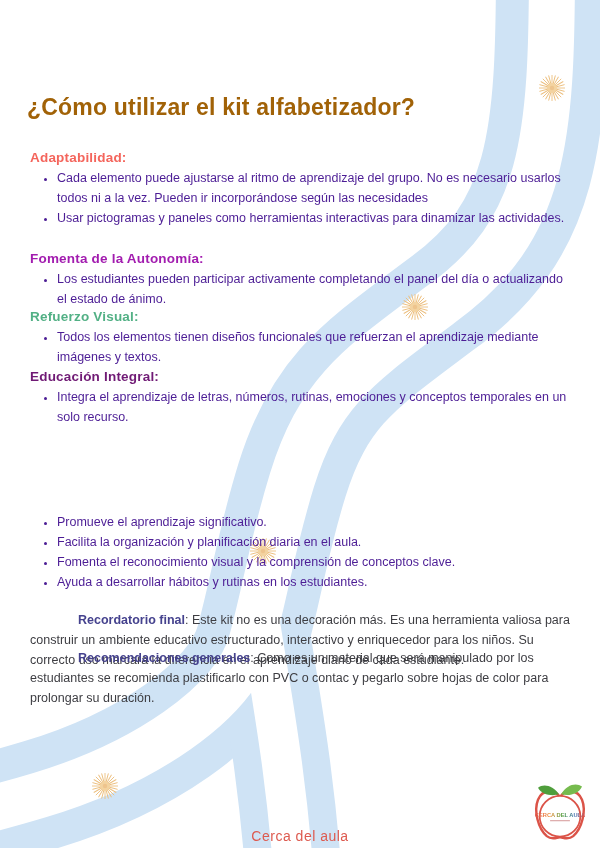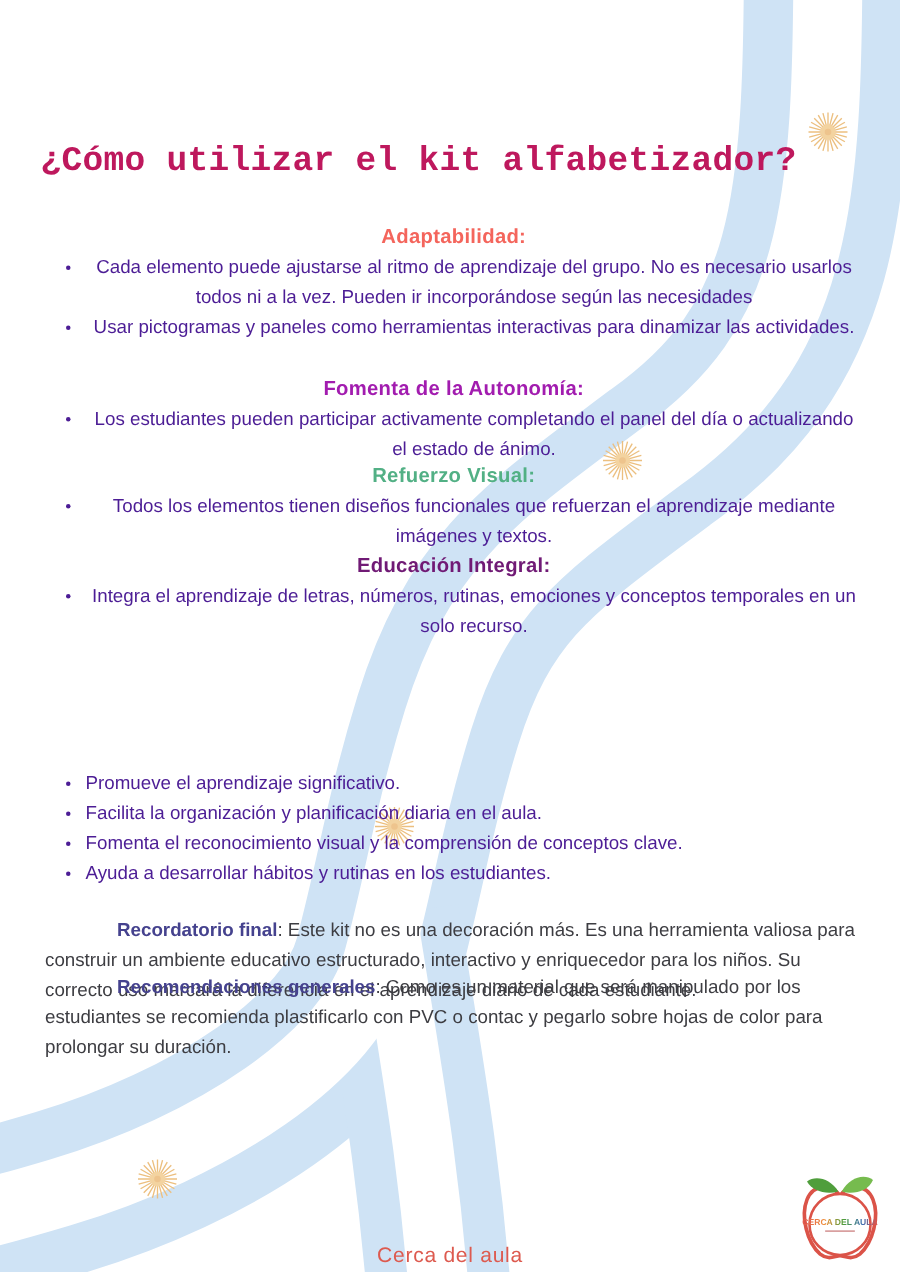--- a/index.html
+++ b/index.html
@@ -3,23 +3,23 @@
 <meta charset="utf-8">
 <style>
   html,body{margin:0;padding:0;}
   body{width:600px;height:848px;background:#ffffff;overflow:hidden;
        font-family:"Liberation Sans", sans-serif;color:#3d3d42;position:relative;}
   .page{position:absolute;inset:0;width:600px;height:848px;}
   .bg{position:absolute;inset:0;z-index:0;}
   .content{position:absolute;inset:0;z-index:1;}
 
   .title{position:absolute;left:27px;top:94px;width:520px;margin:0;
-         font-size:23px;font-weight:bold;color:#be185d;letter-spacing:0.2px;font-family:Liberation Mono, monospace;}
+         font-size:23px;font-weight:bold;color:#a16207;letter-spacing:0.2px;}
 
-  .sec{position:absolute;left:30px;width:545px;text-align:center;}
+  .sec{position:absolute;left:30px;width:545px;}
   .sec h2{margin:0;font-size:13.5px;font-weight:bold;line-height:20px;letter-spacing:0.2px;}
   .sec.s0{top:148px}.sec.s1{top:249px}.sec.s2{top:307px}.sec.s3{top:367px}
   .s0 h2{color:#f4655c}.s1 h2{color:#a21caf}.s2 h2{color:#52b085}.s3 h2{color:#701a75}
   ul{margin:0;padding:0 0 0 27px;}
   li{font-size:12.5px;line-height:20px;margin:0;color:#4c1d95;}
   li::marker{font-size:11px;}
 
   .benefits-title{position:absolute;left:28px;top:462px;margin:0;
                   font-size:30px;font-weight:bold;color:#3b3886;letter-spacing:0.3px;}
   .benefits-list{position:absolute;left:30px;top:512px;width:545px;}

